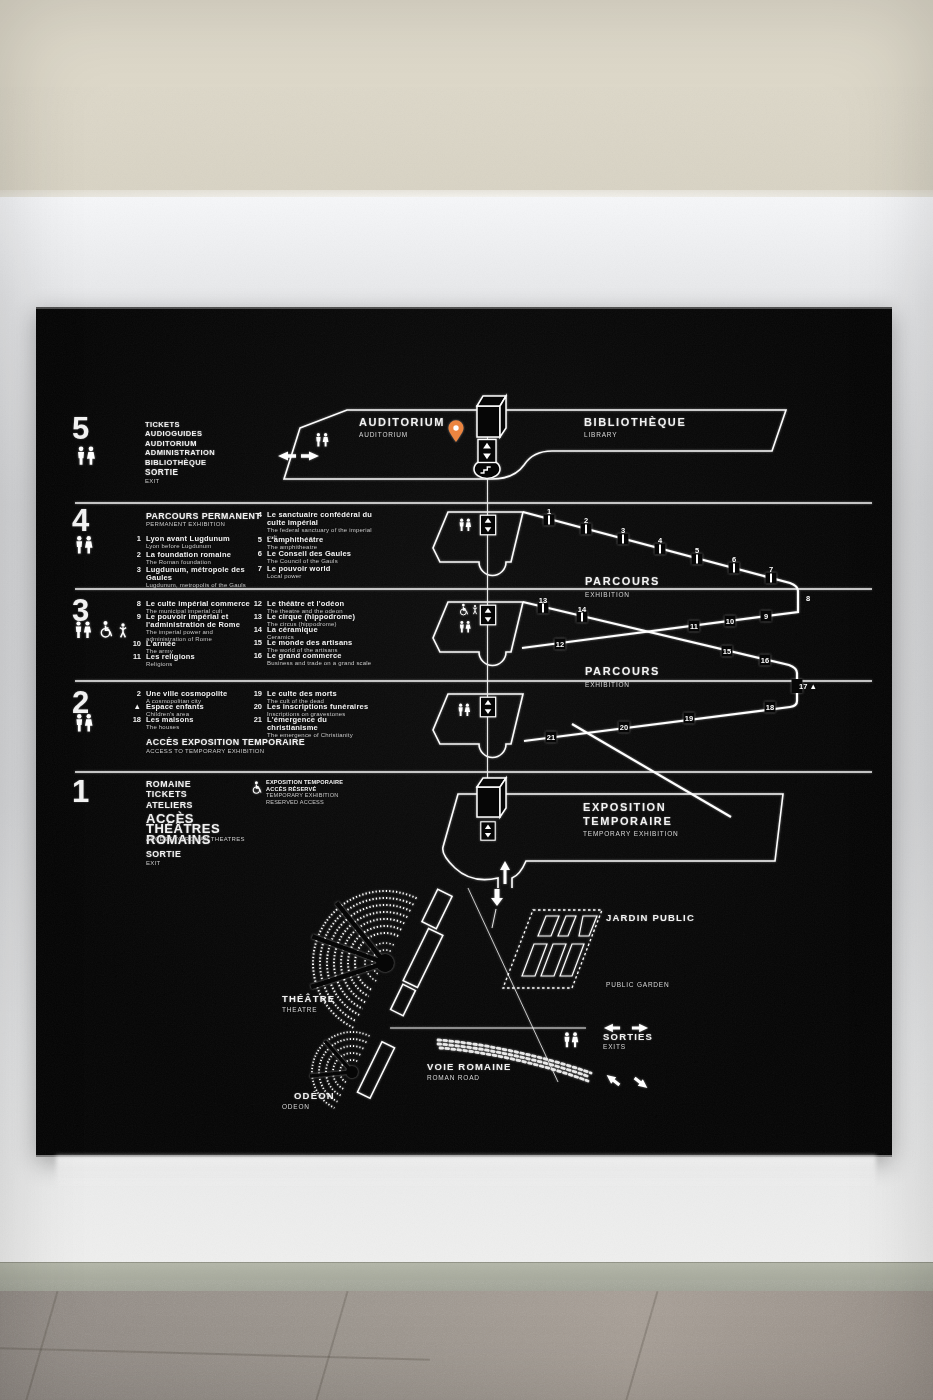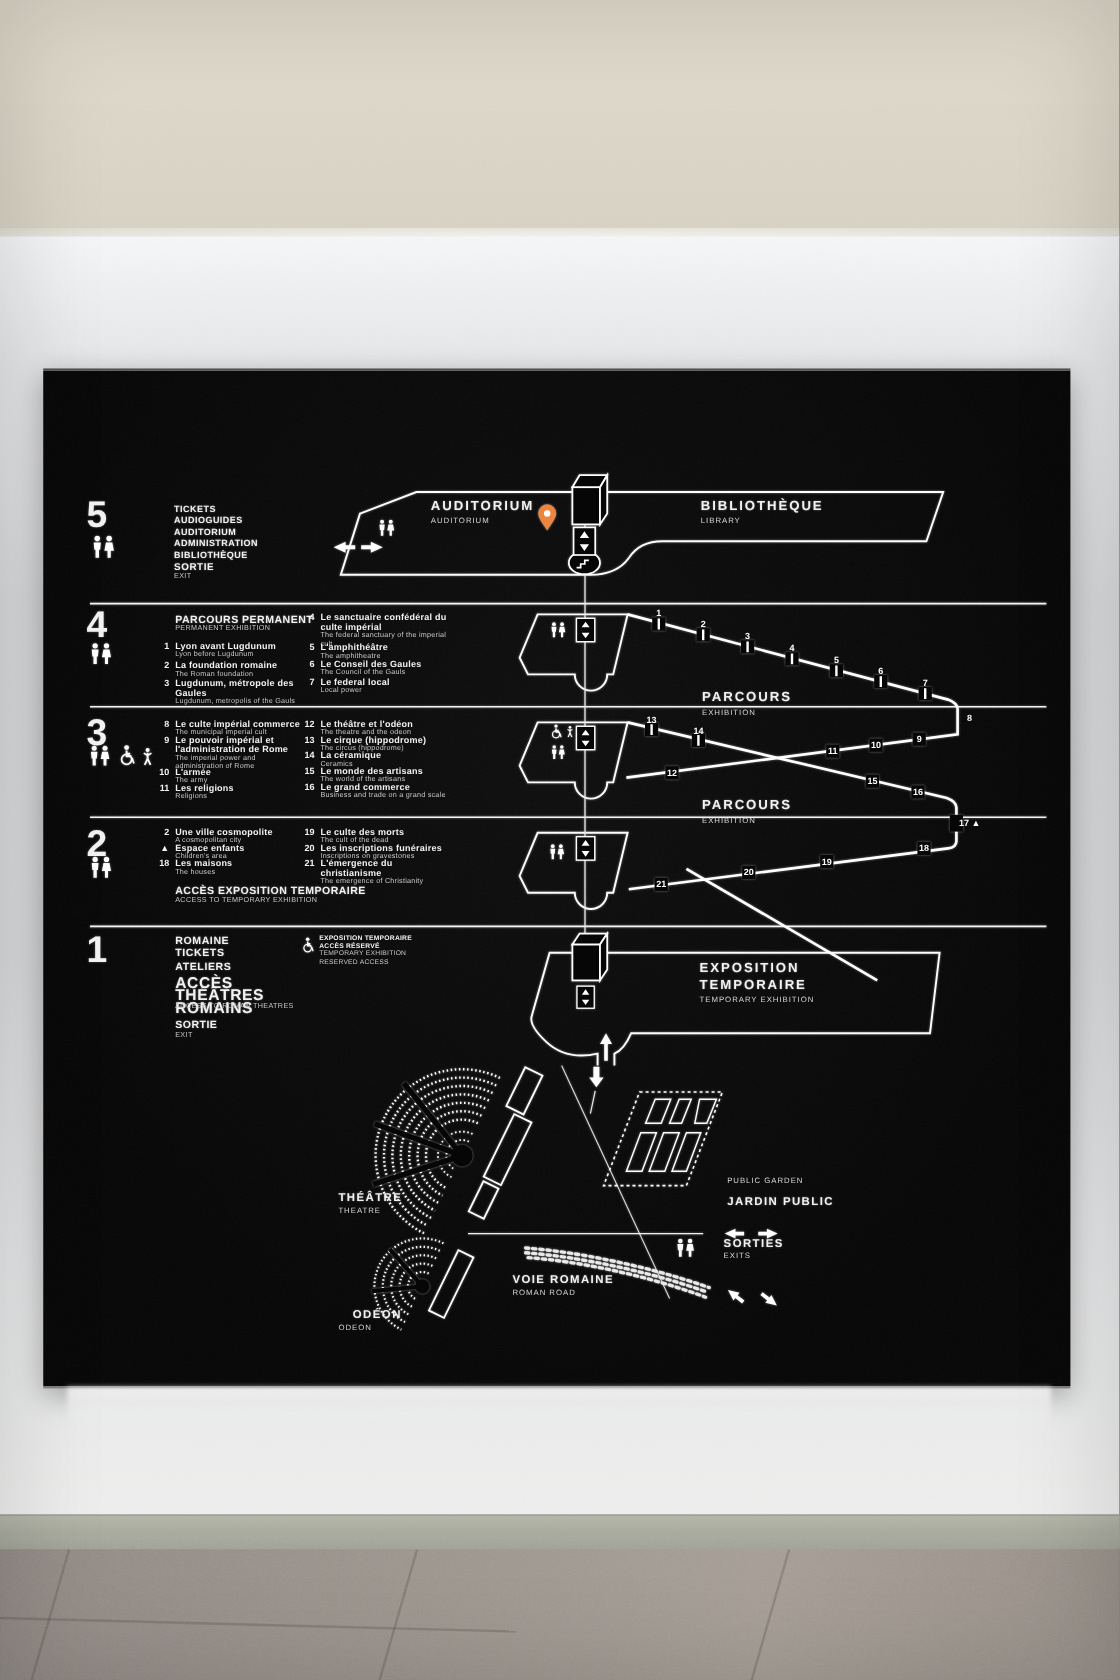--- a/index.html
+++ b/index.html
@@ -333,21 +333,21 @@
     <div class="item" style="left:248px;top:550px">
         <span class="no">6</span>
         <span class="tx">
           <span class="fr">Le Conseil des Gaules</span>
           <span class="en">The Council of the Gauls</span>
         </span>
       </div>
     <div class="item" style="left:248px;top:565px">
         <span class="no">7</span>
         <span class="tx">
-          <span class="fr">Le federal local</span>
+          <span class="fr">Le pouvoir world</span>
           <span class="en">Local power</span>
         </span>
       </div>
     <div class="bfr pt" style="left:585px;top:575px">PARCOURS</div>
     <div class="men" style="left:585px;top:591px">EXHIBITION</div>
 
     <div class="fnum pt" style="left:72px;top:596px">3</div>
     <div class="item" style="left:127px;top:600px">
         <span class="no">8</span>
         <span class="tx">
@@ -477,21 +477,21 @@
       <div class="d">RESERVED ACCESS</div>
     </div>
     <div class="bfr pt" style="left:583px;top:801px">EXPOSITION</div>
     <div class="bfr pt" style="left:583px;top:815px">TEMPORAIRE</div>
     <div class="men" style="left:583px;top:830px">TEMPORARY EXHIBITION</div>
 
     <div class="ofr pt" style="left:282px;top:993px">THÉÂTRE</div>
     <div class="men" style="left:282px;top:1006px">THEATRE</div>
     <div class="ofr pt" style="left:294px;top:1090px">ODÉON</div>
     <div class="men" style="left:282px;top:1103px">ODEON</div>
-    <div class="ofr pt" style="left:606px;top:996px">JARDIN PUBLIC</div>
+    <div class="ofr pt" style="left:606px;top:912px">JARDIN PUBLIC</div>
     <div class="men" style="left:606px;top:981px">PUBLIC GARDEN</div>
     <div class="ofr pt" style="left:427px;top:1061px">VOIE ROMAINE</div>
     <div class="men" style="left:427px;top:1074px">ROMAN ROAD</div>
     <div class="ofr pt" style="left:603px;top:1031px">SORTIES</div>
     <div class="men" style="left:603px;top:1043px">EXITS</div>
 
     <div class="st" style="left:549px;top:511px">1</div>
     <div class="st" style="left:586px;top:520px">2</div>
     <div class="st" style="left:623px;top:530px">3</div>
     <div class="st" style="left:660px;top:540px">4</div>

